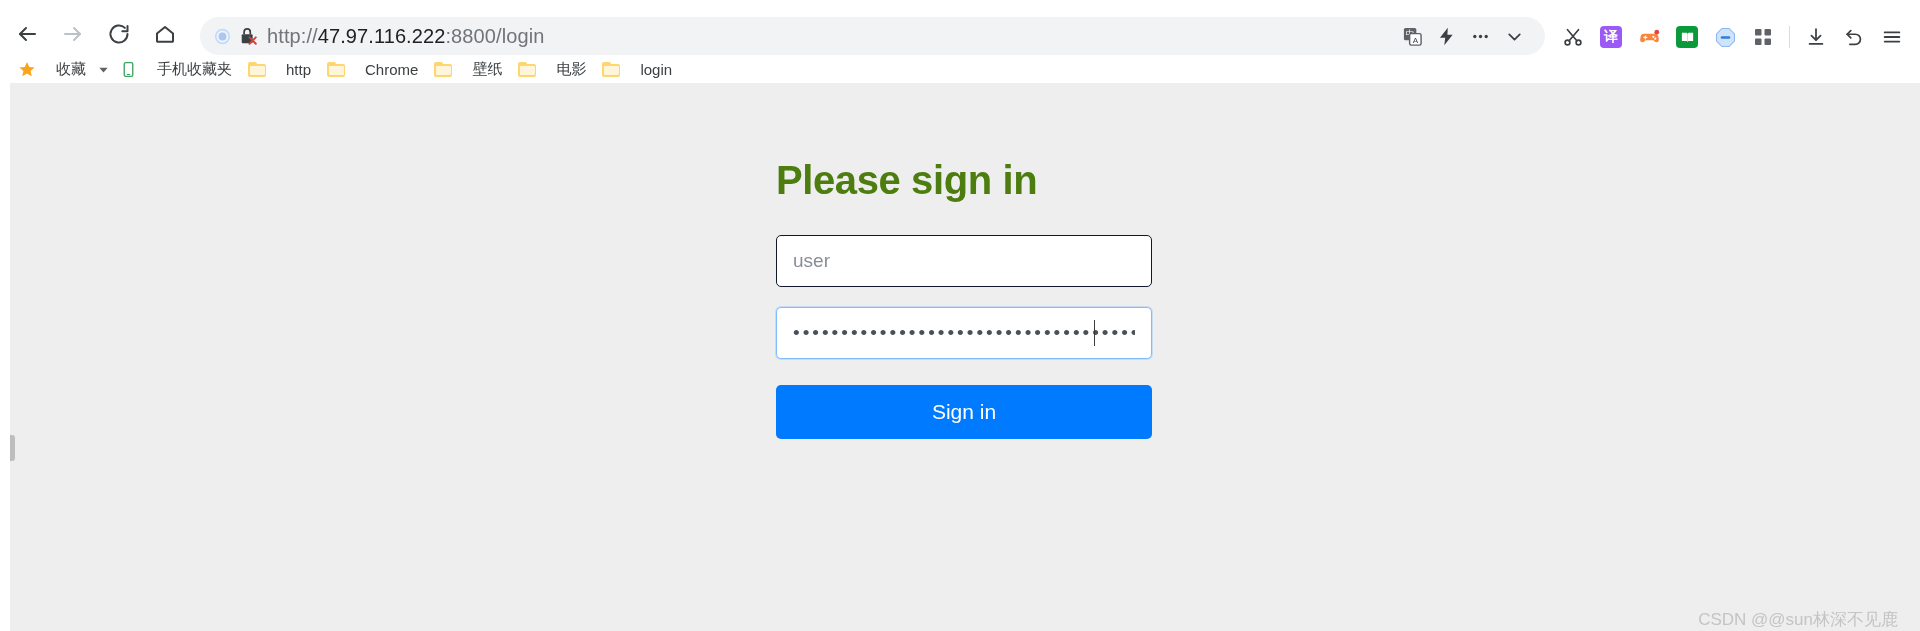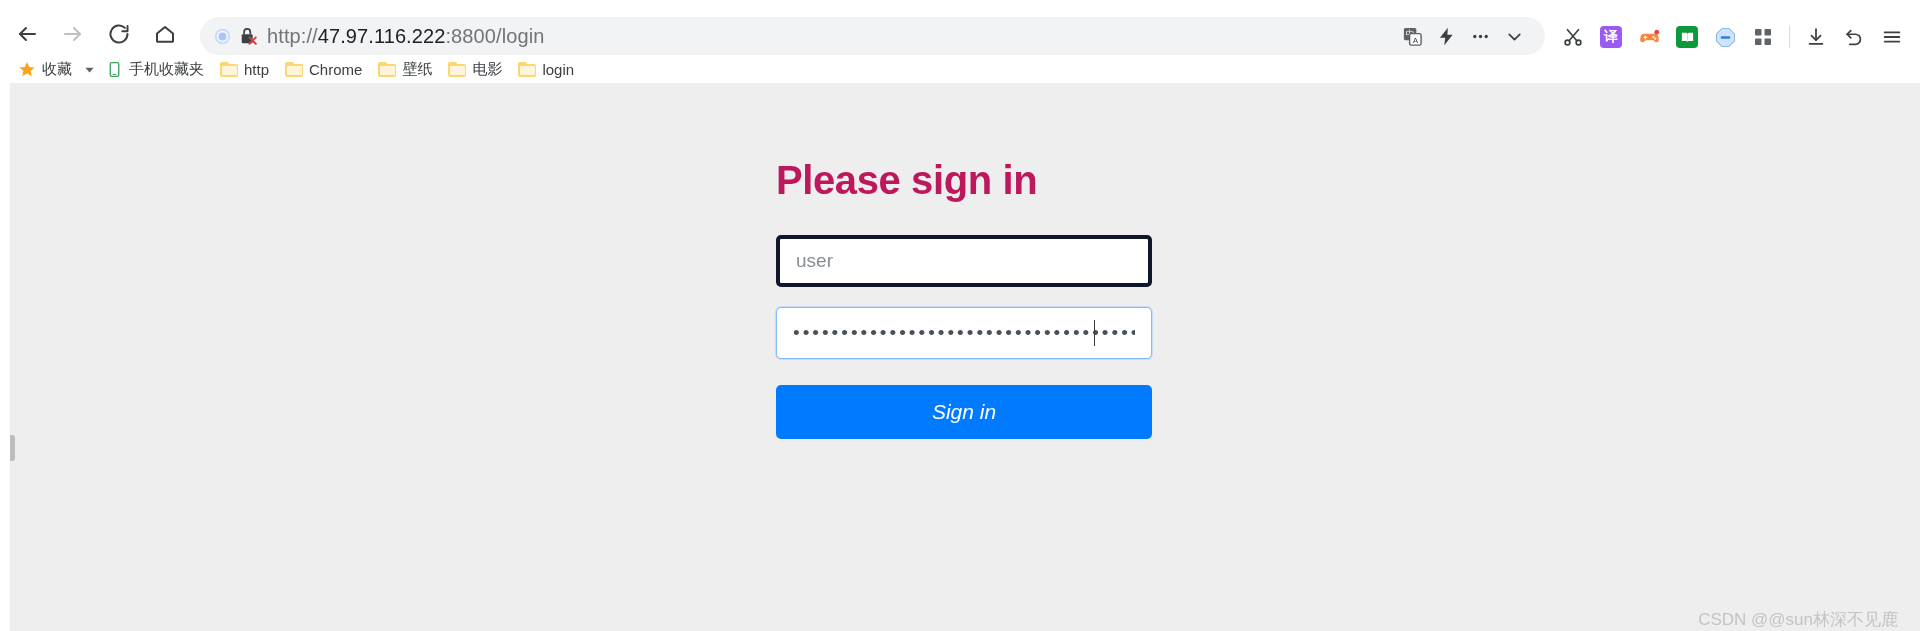--- a/index.html
+++ b/index.html
@@ -123,21 +123,21 @@
     gap: 0px;
     background: #ffffff;
   }
   .bm {
     display: flex;
     align-items: center;
     height: 24px;
     padding: 0 8px;
     border-radius: 4px;
     cursor: pointer;
-    gap: 6px;
+    gap: 20px;
     white-space: nowrap;
   }
   .bm-label {
     font-size: 15px;
     color: #3c4043;
   }
   .bm-caret {
     width: 18px; height: 24px;
     display: flex; align-items: center; justify-content: center;
     cursor: pointer;
@@ -194,29 +194,29 @@
   .login-form {
     position: absolute;
     left: 766px;
     top: 75px;
     width: 376px;
   }
 
   .signin-title {
     font-size: 40px;
     font-weight: 700;
-    color: #be185d;
+    color: #4d7c0f;
     margin: 0 0 32px 0;
     letter-spacing: -0.4px;
   }
 
   .field {
     width: 100%;
     height: 52px;
-    border: 4px solid #0f172a;
+    border: 1px solid #0f172a;
     border-radius: 5px;
     background: #ffffff;
     font-size: 19px;
     padding: 0 16px;
     color: #495057;
     display: block;
     font-family: "Liberation Sans", "DejaVu Sans", sans-serif;
     outline: none;
   }
   .field::placeholder { color: #868e96; opacity: 1; }
@@ -246,21 +246,20 @@
     background: #007bff;
     border: none;
     border-radius: 5px;
     color: #ffffff;
     font-size: 21px;
     cursor: pointer;
     font-family: "Liberation Sans", "DejaVu Sans", sans-serif;
     display: flex;
     align-items: center;
     justify-content: center;
-    font-style: italic;
   }
 
   .watermark {
     position: absolute;
     right: 22px;
     bottom: 0;
     font-size: 17px;
     color: #c4c4c4;
     white-space: nowrap;
   }

